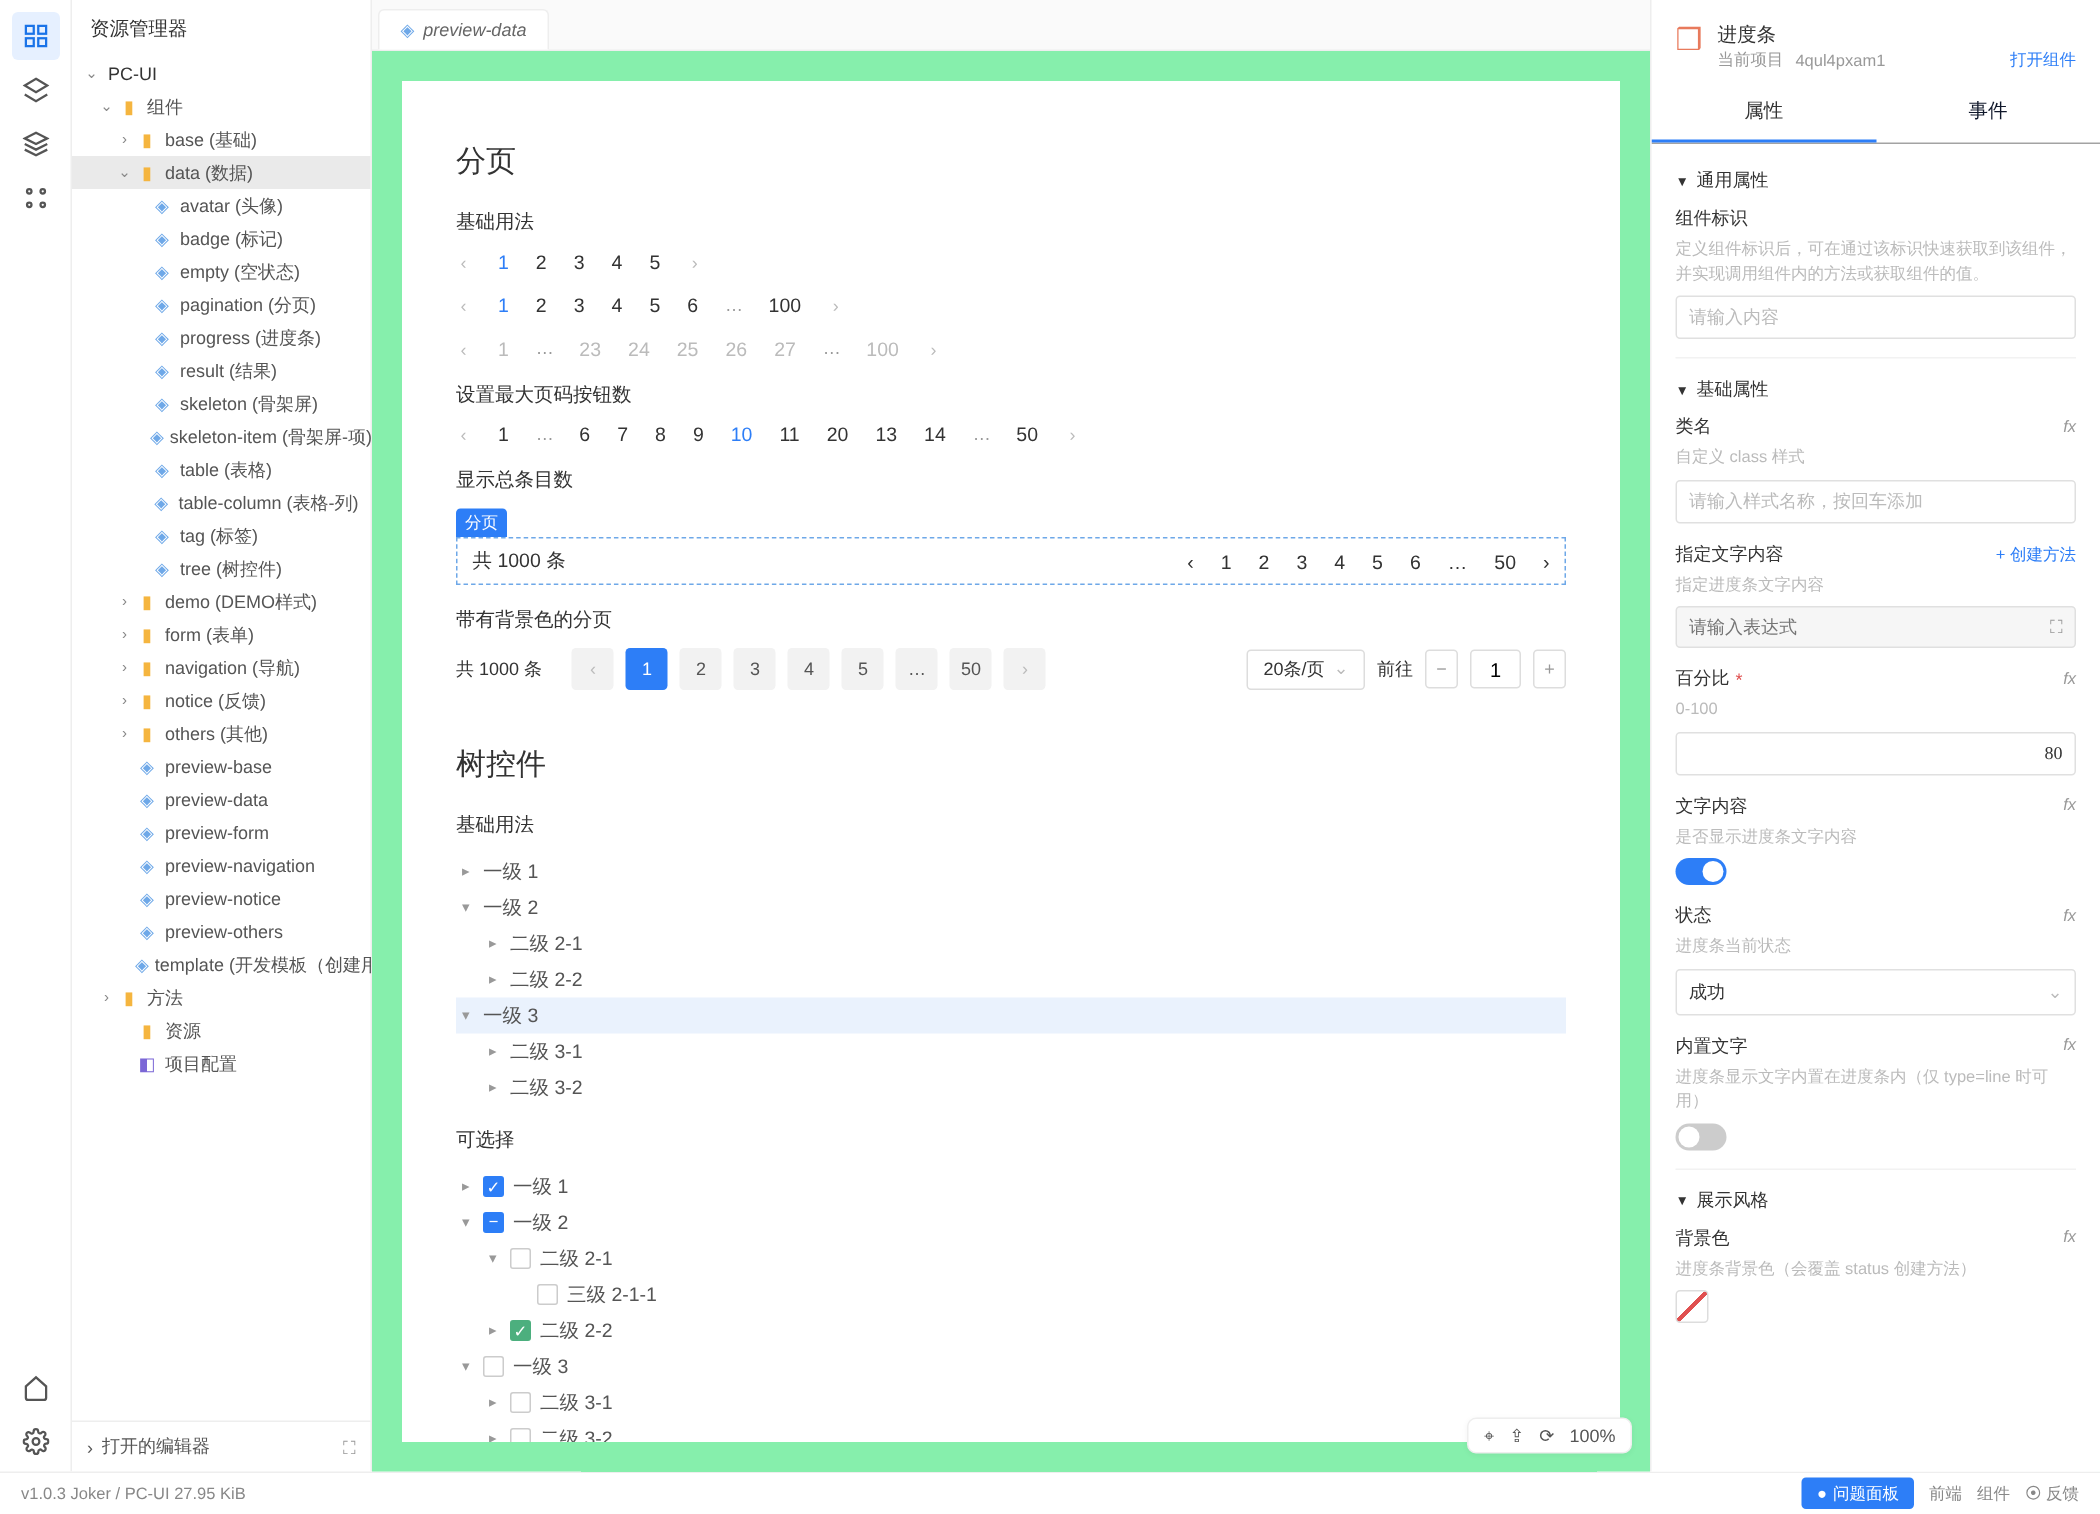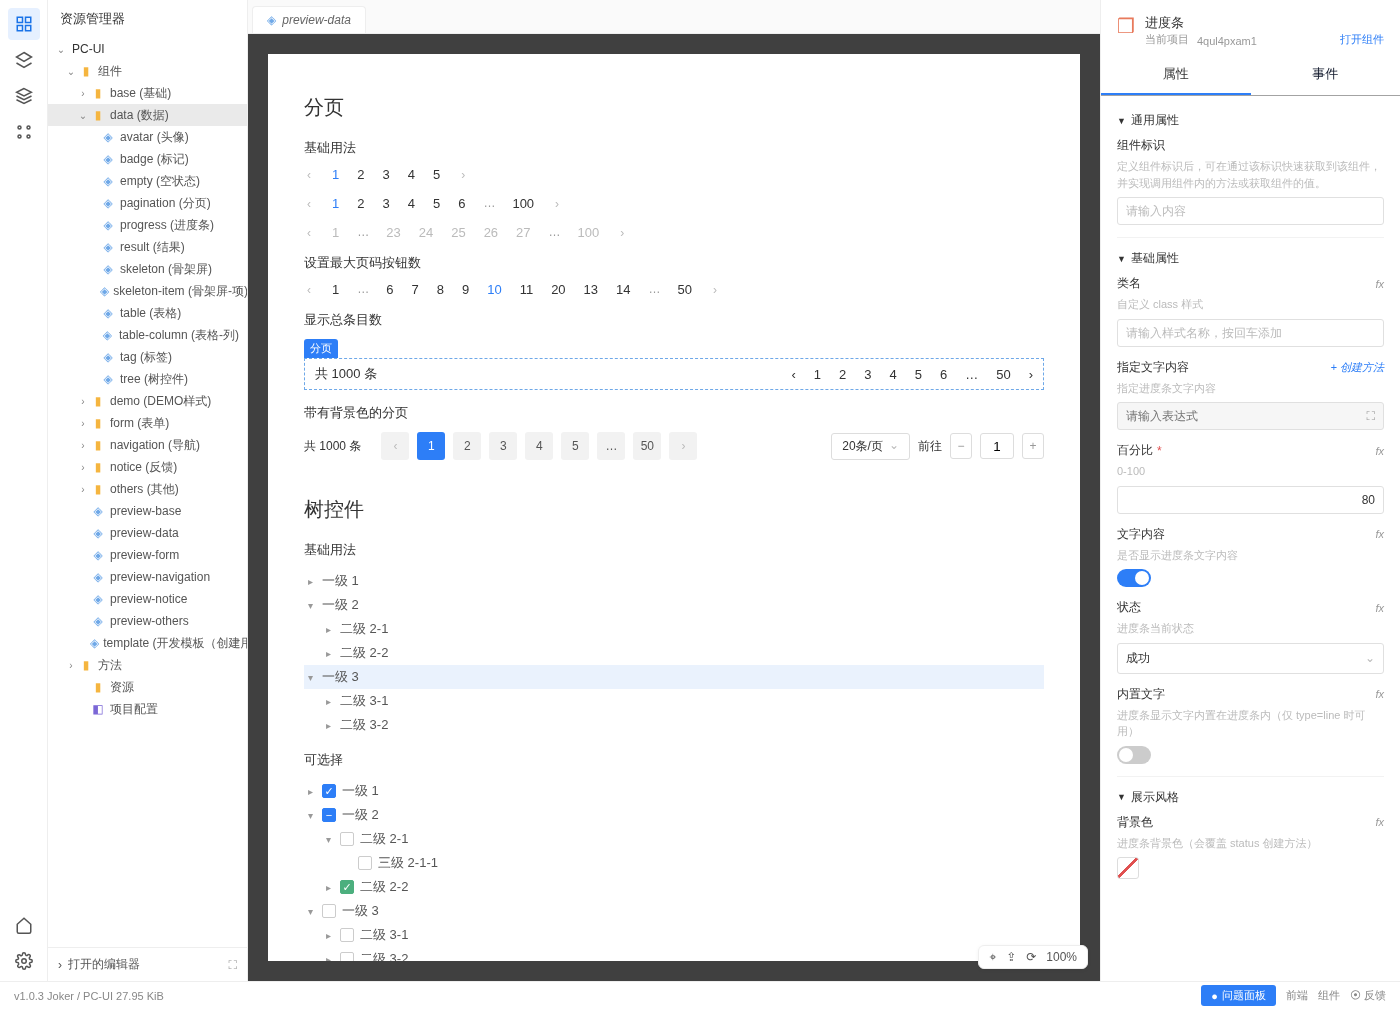--- a/index.html
+++ b/index.html
@@ -19,21 +19,21 @@
 .tree-row .folder { color: #f5b53f; }
 .tree-row .blue { color: #6ea8e8; }
 .tree-row .purple { color: #7b67d6; }
 .tree-row .label { margin-left: 4px; white-space: nowrap; }
 .bottom-bar { border-top: 1px solid #eee; padding: 8px 10px; display: flex; align-items: center; color: #555; gap: 6px; cursor: pointer; }
 .bottom-bar .exp-icon { margin-left: auto; color: #999; }
 .center { flex: 1; display: flex; flex-direction: column; min-width: 0; }
 .tabs { height: 34px; background: #fafafa; border-bottom: 1px solid #eee; display: flex; align-items: flex-end; }
 .tab { background: #fff; border: 1px solid #eee; border-bottom: none; padding: 6px 14px; font-size: 12px; color: #666; border-top-left-radius: 4px; border-top-right-radius: 4px; display: flex; align-items: center; gap: 6px; margin-left: 4px; font-style: italic; }
 .tab .tab-icon { color: #6ea8e8; font-style: normal; }
-.canvas-wrap { flex: 1; background: #404040; position: relative; overflow: hidden; }
+.canvas-wrap { flex: 1; background: #86efac; position: relative; overflow: hidden; }
 .canvas { position: absolute; inset: 20px; background: #fff; overflow: auto; padding: 28px 36px; }
 .canvas h2 { font-size: 20px; font-weight: 500; margin: 12px 0 18px; }
 .canvas .sub { font-size: 13px; margin: 14px 0 10px; color: #333; }
 .pager { display: flex; align-items: center; gap: 18px; color: #333; margin-bottom: 14px; }
 .pager .pg { font-size: 13px; cursor: pointer; }
 .pager .pg.active { color: #2d7ef7; }
 .pager .arrow { color: #bbb; width: 10px; text-align: center; }
 .pager .ell { color: #999; letter-spacing: -1px; }
 .tag-chip { display: inline-block; background: #2d7ef7; color: #fff; font-size: 11px; padding: 2px 6px; border-radius: 3px 3px 0 0; }
 .dashed-box { border: 1px dashed #6ea8e8; padding: 6px 10px; display: flex; align-items: center; gap: 14px; font-size: 13px; color: #333; }
@@ -64,23 +64,23 @@
 .rp-tabs { display: flex; border-bottom: 1px solid #a3a3a3; }
 .rp-tab { flex: 1; text-align: center; padding: 10px 0; font-size: 13px; color: #0f172a; cursor: pointer; }
 .rp-tab.active { color: #333; border-bottom: 2px solid #2d7ef7; }
 .rp-body { flex: 1; overflow: auto; padding: 0 16px 16px; }
 .sect-head { font-size: 12px; color: #333; padding: 12px 0 8px; display: flex; align-items: center; gap: 5px; border-top: 1px solid #f2f2f2; margin-top: 4px; }
 .sect-head:first-child { border-top: none; }
 .field { margin-bottom: 12px; }
 .field-head { display: flex; align-items: center; font-size: 12px; color: #333; margin-bottom: 4px; }
 .field-head .req { color: #e05050; margin-left: 4px; }
 .field-head .fx { margin-left: auto; color: #999; font-style: italic; font-size: 11px; cursor: pointer; }
-.field-head .link { margin-left: auto; color: #2d7ef7; font-size: 11px; cursor: pointer; font-style: italic; }
+.field-head .link { margin-left: auto; color: #2d7ef7; font-size: 11px; cursor: pointer; }
 .hint { font-size: 11px; color: #bbb; margin-bottom: 6px; line-height: 1.5; }
-.txt-input { width: 100%; border: 1px solid #e0e0e0; padding: 6px 8px; border-radius: 3px; font-size: 12px; color: #333; }
+.txt-input { width: 100%; border: 1px solid #e0e0e0; padding: 6px 8px; border-radius: 3px; font-size: 12px; color: #333; font-family: Liberation Serif, serif; }
 .txt-input::placeholder { color: #bbb; }
 .txt-input.ra { text-align: right; }
 .expr-box { display: flex; align-items: center; border: 1px solid #e0e0e0; background: #f6f6f6; border-radius: 3px; padding: 6px 8px; }
 .expr-box input { border: none; background: transparent; flex: 1; font-size: 12px; color: #bbb; }
 .expr-box .expand { color: #999; cursor: pointer; }
 .toggle { width: 34px; height: 18px; background: #ccc; border-radius: 9px; position: relative; cursor: pointer; }
 .toggle::after { content: ''; position: absolute; width: 14px; height: 14px; background: #fff; border-radius: 50%; top: 2px; left: 2px; transition: left 0.15s; }
 .toggle.on { background: #2d7ef7; }
 .toggle.on::after { left: 18px; }
 .select-box { border: 1px solid #e0e0e0; padding: 6px 8px; border-radius: 3px; display: flex; align-items: center; font-size: 12px; cursor: pointer; }

